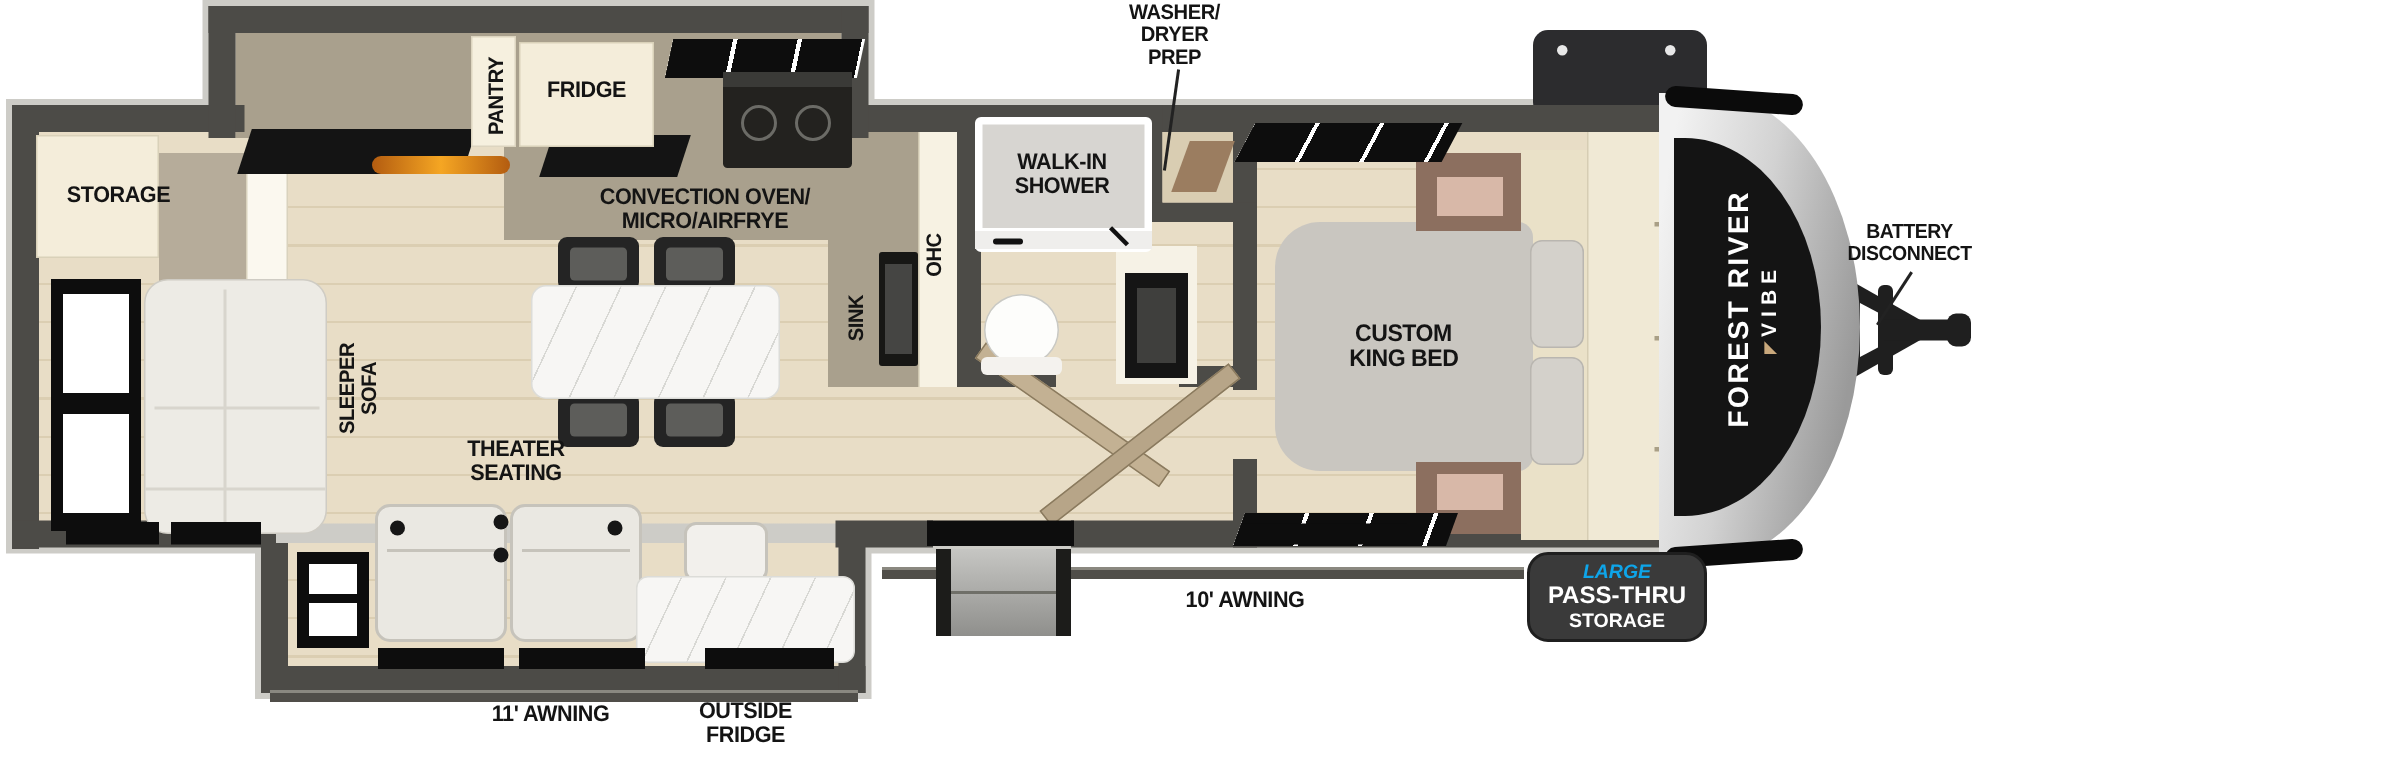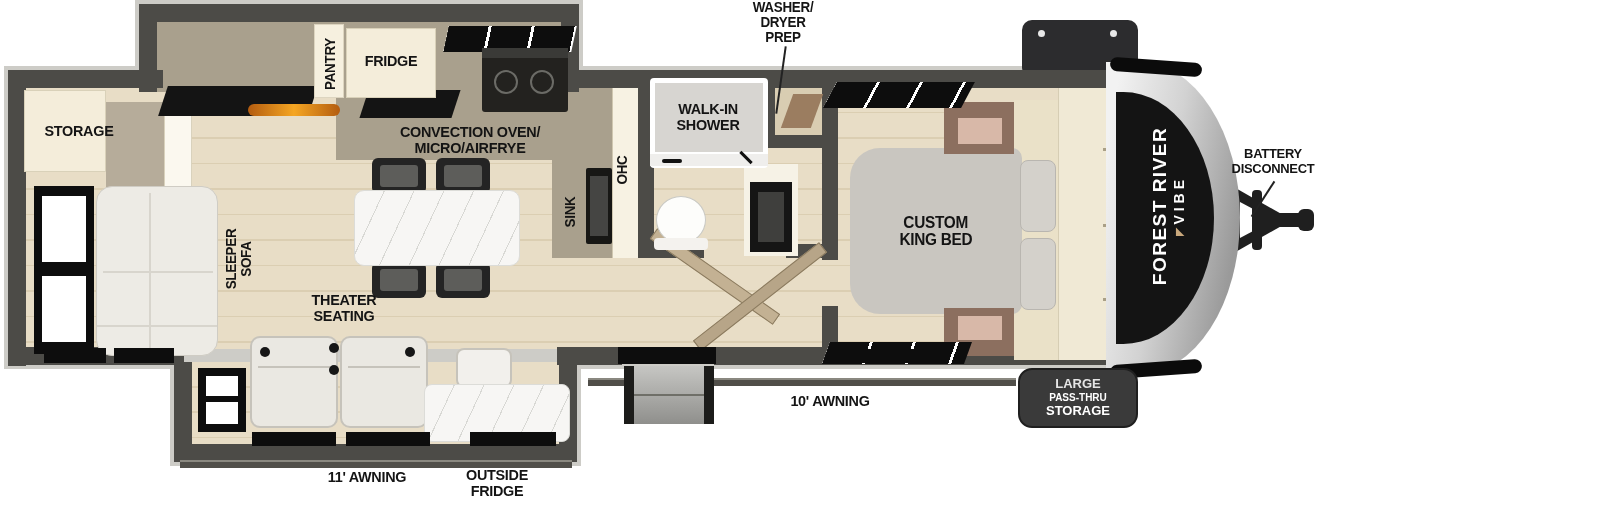--- a/index.html
+++ b/index.html
@@ -195,22 +195,22 @@
   <div style="left:1232px;top:186px;width:60px;height:68px;background:#1f1f1f;clip-path:polygon(0 0,100% 50%,0 100%);z-index:5;"></div>
   <div style="left:1240px;top:202px;width:34px;height:36px;background:#ffffff;clip-path:polygon(0 0,100% 50%,0 100%);z-index:5;"></div>
   <div style="left:1252px;top:190px;width:10px;height:60px;background:#1f1f1f;border-radius:4px;z-index:5;"></div>
   <div style="left:1256px;top:213px;width:50px;height:14px;background:#1f1f1f;border-radius:0 8px 8px 0;z-index:5;"></div>
   <div style="left:1298px;top:209px;width:16px;height:22px;background:#1f1f1f;border-radius:6px;z-index:5;"></div>
 
   <div style="left:588px;top:378px;width:428px;height:8px;background:#504e49;border-top:2px solid #8a8880;z-index:4;"></div>
   <div style="left:180px;top:460px;width:392px;height:8px;background:#504e49;border-top:2px solid #8a8880;z-index:4;"></div>
 
   <div style="left:1018px;top:368px;width:120px;height:60px;background:#3a3a3a;border:2px solid #1f1f1f;border-radius:14px;display:flex;flex-direction:column;align-items:center;justify-content:center;z-index:7;">
-    <span style="position:static;color:#e5e5e5;font-weight:bold;font-size:13px;line-height:1.15;">LARGE</span>
-    <span style="position:static;color:#fff;font-weight:bold;font-size:10px;line-height:1.15;">PASS-THRU</span>
+    <span style="position:static;color:#0ea5e9;font-weight:bold;font-size:13px;line-height:1.15;font-style:italic;">LARGE</span>
+    <span style="position:static;color:#fff;font-weight:bold;font-size:16px;line-height:1.15;">PASS-THRU</span>
     <span style="position:static;color:#fff;font-weight:bold;font-size:13px;line-height:1.15;">STORAGE</span>
   </div>
 
   <div class="leader" style="left:780px;top:46px;height:68px;transform:rotate(8deg);"></div>
   <div class="leader" style="left:1262px;top:178px;height:42px;transform:rotate(33deg);"></div>
 
   <div class="lab" style="left:79px;top:131px;font-size:15px;">STORAGE</div>
   <div class="lab vert" style="left:331px;top:64px;font-size:14px;z-index:8;">PANTRY</div>
   <div class="lab" style="left:391px;top:61px;font-size:15px;">FRIDGE</div>
   <div class="lab" style="left:470px;top:140px;font-size:15px;">

